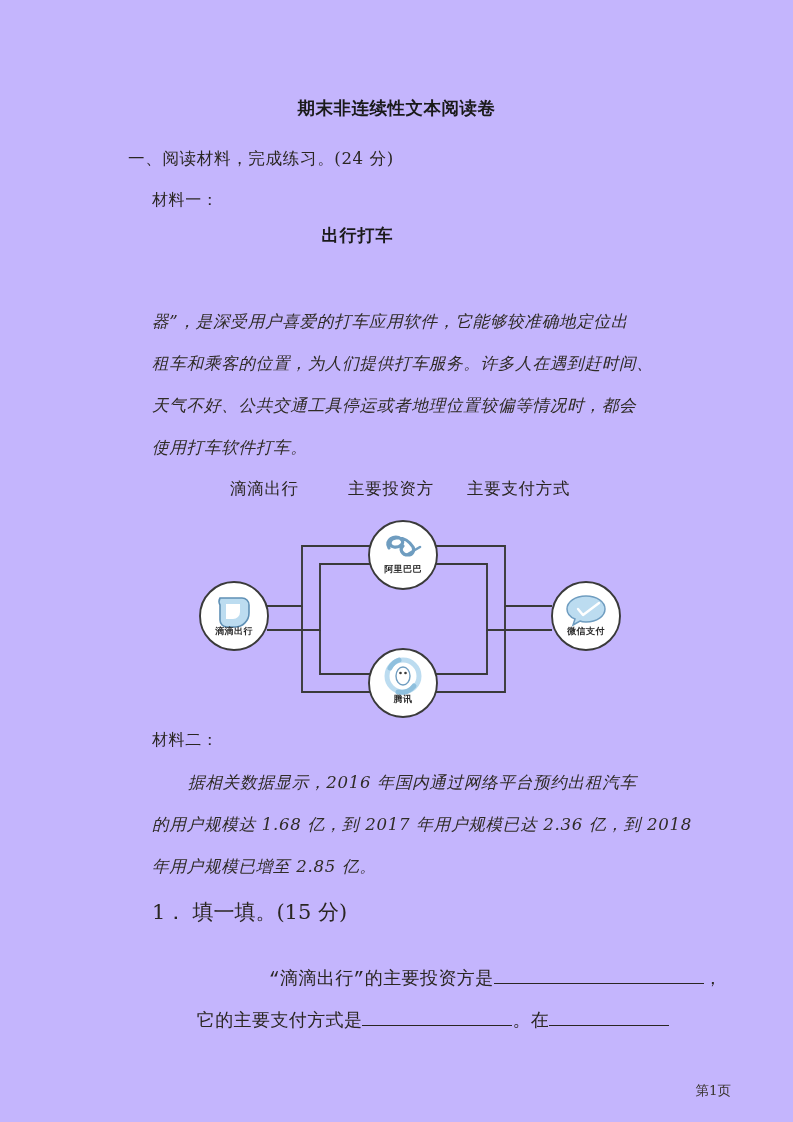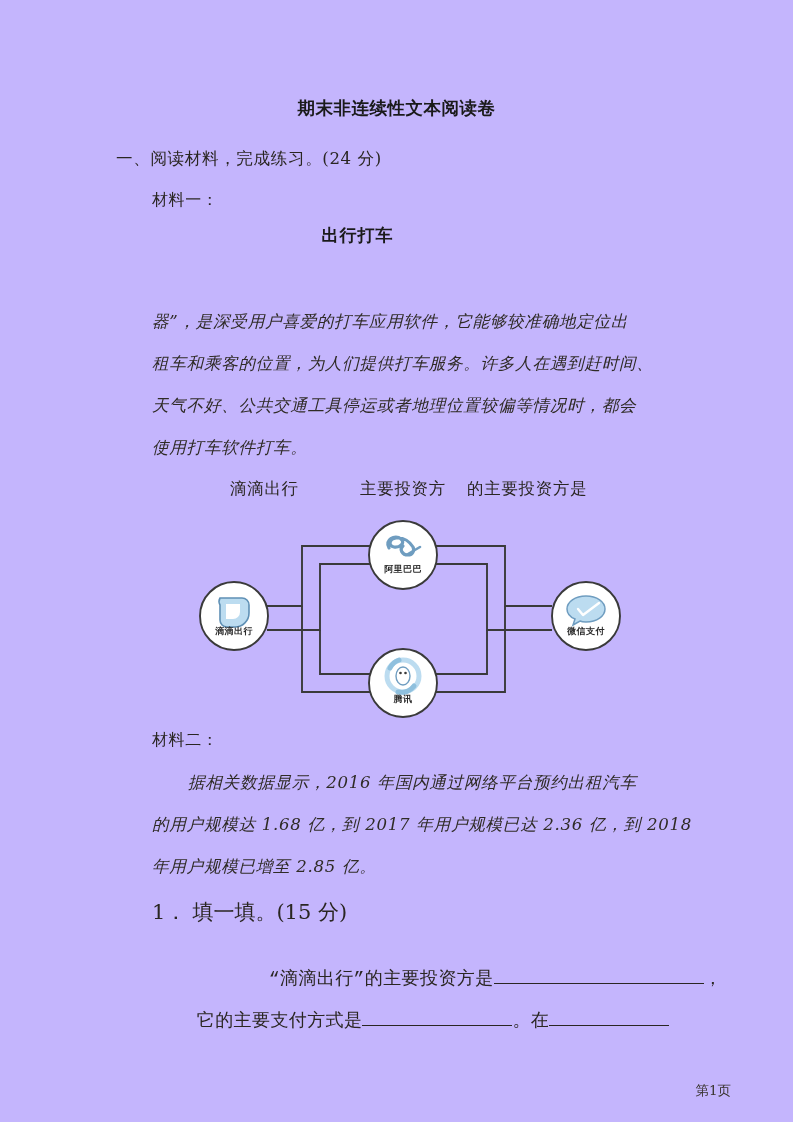--- a/index.html
+++ b/index.html
@@ -43,21 +43,21 @@
   .kai {
     font-family: "DejaVu Serif", "Liberation Serif", serif;
     font-style: italic;
     font-size: 16.6px;
     letter-spacing: 0.7px;
     color: #2f2b26;
   }
 
   .sec-heading {
     position: absolute;
-    left: 116px;
+    left: 128px;
     font-size: 16.6px;
     letter-spacing: 0.6px;
     white-space: pre;
     font-family: "DejaVu Serif", "Liberation Serif", serif;
     color: #2a2622;
   }
 
   .material-label {
     position: absolute;
     left: 152px;
@@ -91,21 +91,21 @@
   }
   .diagram-headers span {
     position: absolute;
     font-size: 16.4px;
     letter-spacing: 0.8px;
     font-family: "DejaVu Serif", "Liberation Serif", serif;
     color: #2a2622;
     white-space: pre;
   }
   .dh0 { left: 230px; }
-  .dh1 { left: 348px; margin-left: 12px; }
+  .dh1 { left: 348px; }
   .dh2 { left: 467px; }
 
   .diagram {
     position: absolute;
     top: 506px;
     left: 160px;
     width: 500px;
     height: 220px;
   }
 
@@ -164,21 +164,21 @@
   <div class="article-title">出行打车</div>
 
   <div class="tline kai" style="top:314px; left:152px;font-style:italic;">器”，是深受用户喜爱的打车应用软件，它能够较准确地定位出</div>
   <div class="tline kai" style="top:356px; left:152px;">租车和乘客的位置，为人们提供打车服务。许多人在遇到赶时间、</div>
   <div class="tline kai" style="top:398px; left:152px;">天气不好、公共交通工具停运或者地理位置较偏等情况时，都会</div>
   <div class="tline kai" style="top:440px; left:152px;">使用打车软件打车。</div>
 
   <div class="diagram-headers">
     <span class="dh0">滴滴出行</span>
     <span class="dh1">主要投资方</span>
-    <span class="dh2">的主要投资方是</span>
+    <span class="dh2">主要支付方式</span>
   </div>
 
   <div class="diagram">
     <svg width="500" height="220" viewBox="0 0 500 220" xmlns="http://www.w3.org/2000/svg">
       <g fill="none" stroke="#3a3a3a" stroke-width="1.9" stroke-linejoin="miter">
 
         <path d="M107,100 L142,100 L142,40 L219,40"></path>
 
         <path d="M107,124 L160,124 L160,58 L219,58"></path>
 

